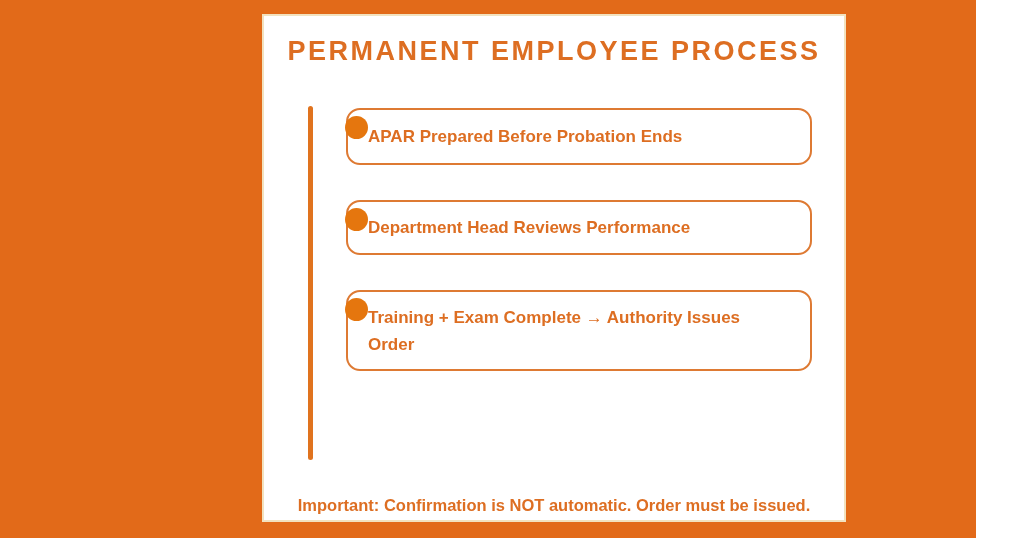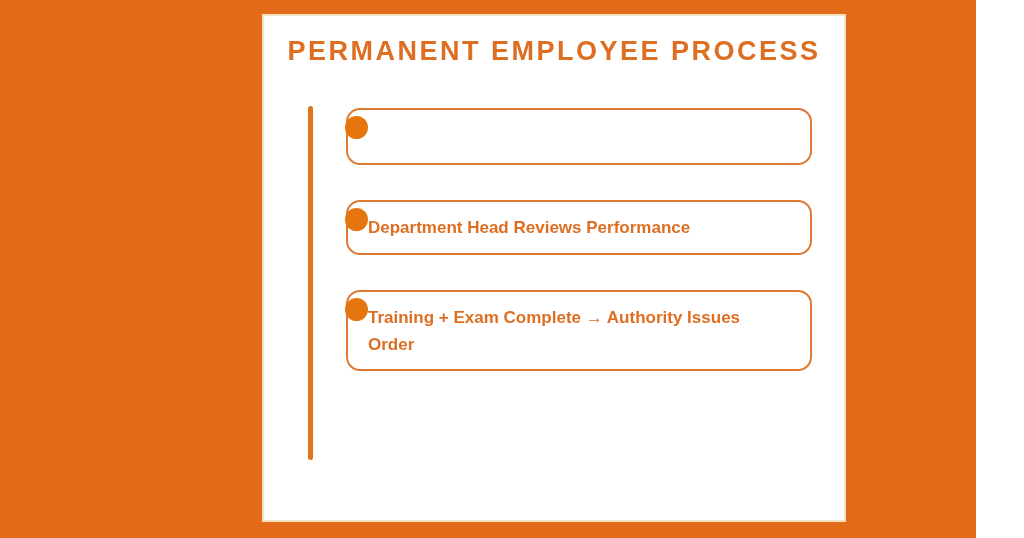--- a/index.html
+++ b/index.html
@@ -87,28 +87,30 @@
 
 <div class="stage">
   <div class="card">
 
     <h1 class="title">PERMANENT EMPLOYEE PROCESS</h1>
 
     <div class="vline"></div>
 
     <div class="step step-1">
       <span class="dot"></span>
+      <span class="step-label">APAR Prepared Before Probation Ends</span>
     </div>
 
     <div class="step step-3">
       <span class="dot"></span>
       <span class="step-label">Training + Exam Complete → Authority Issues Order</span>
     </div>
 
     <div class="step step-2">
       <span class="dot"></span>
       <span class="step-label">Department Head Reviews Performance</span>
     </div>
 
 
+    <p class="footer-note">Important: Confirmation is NOT automatic. Order must be issued.</p>
 
   </div>
 </div>
 
 </body></html>

